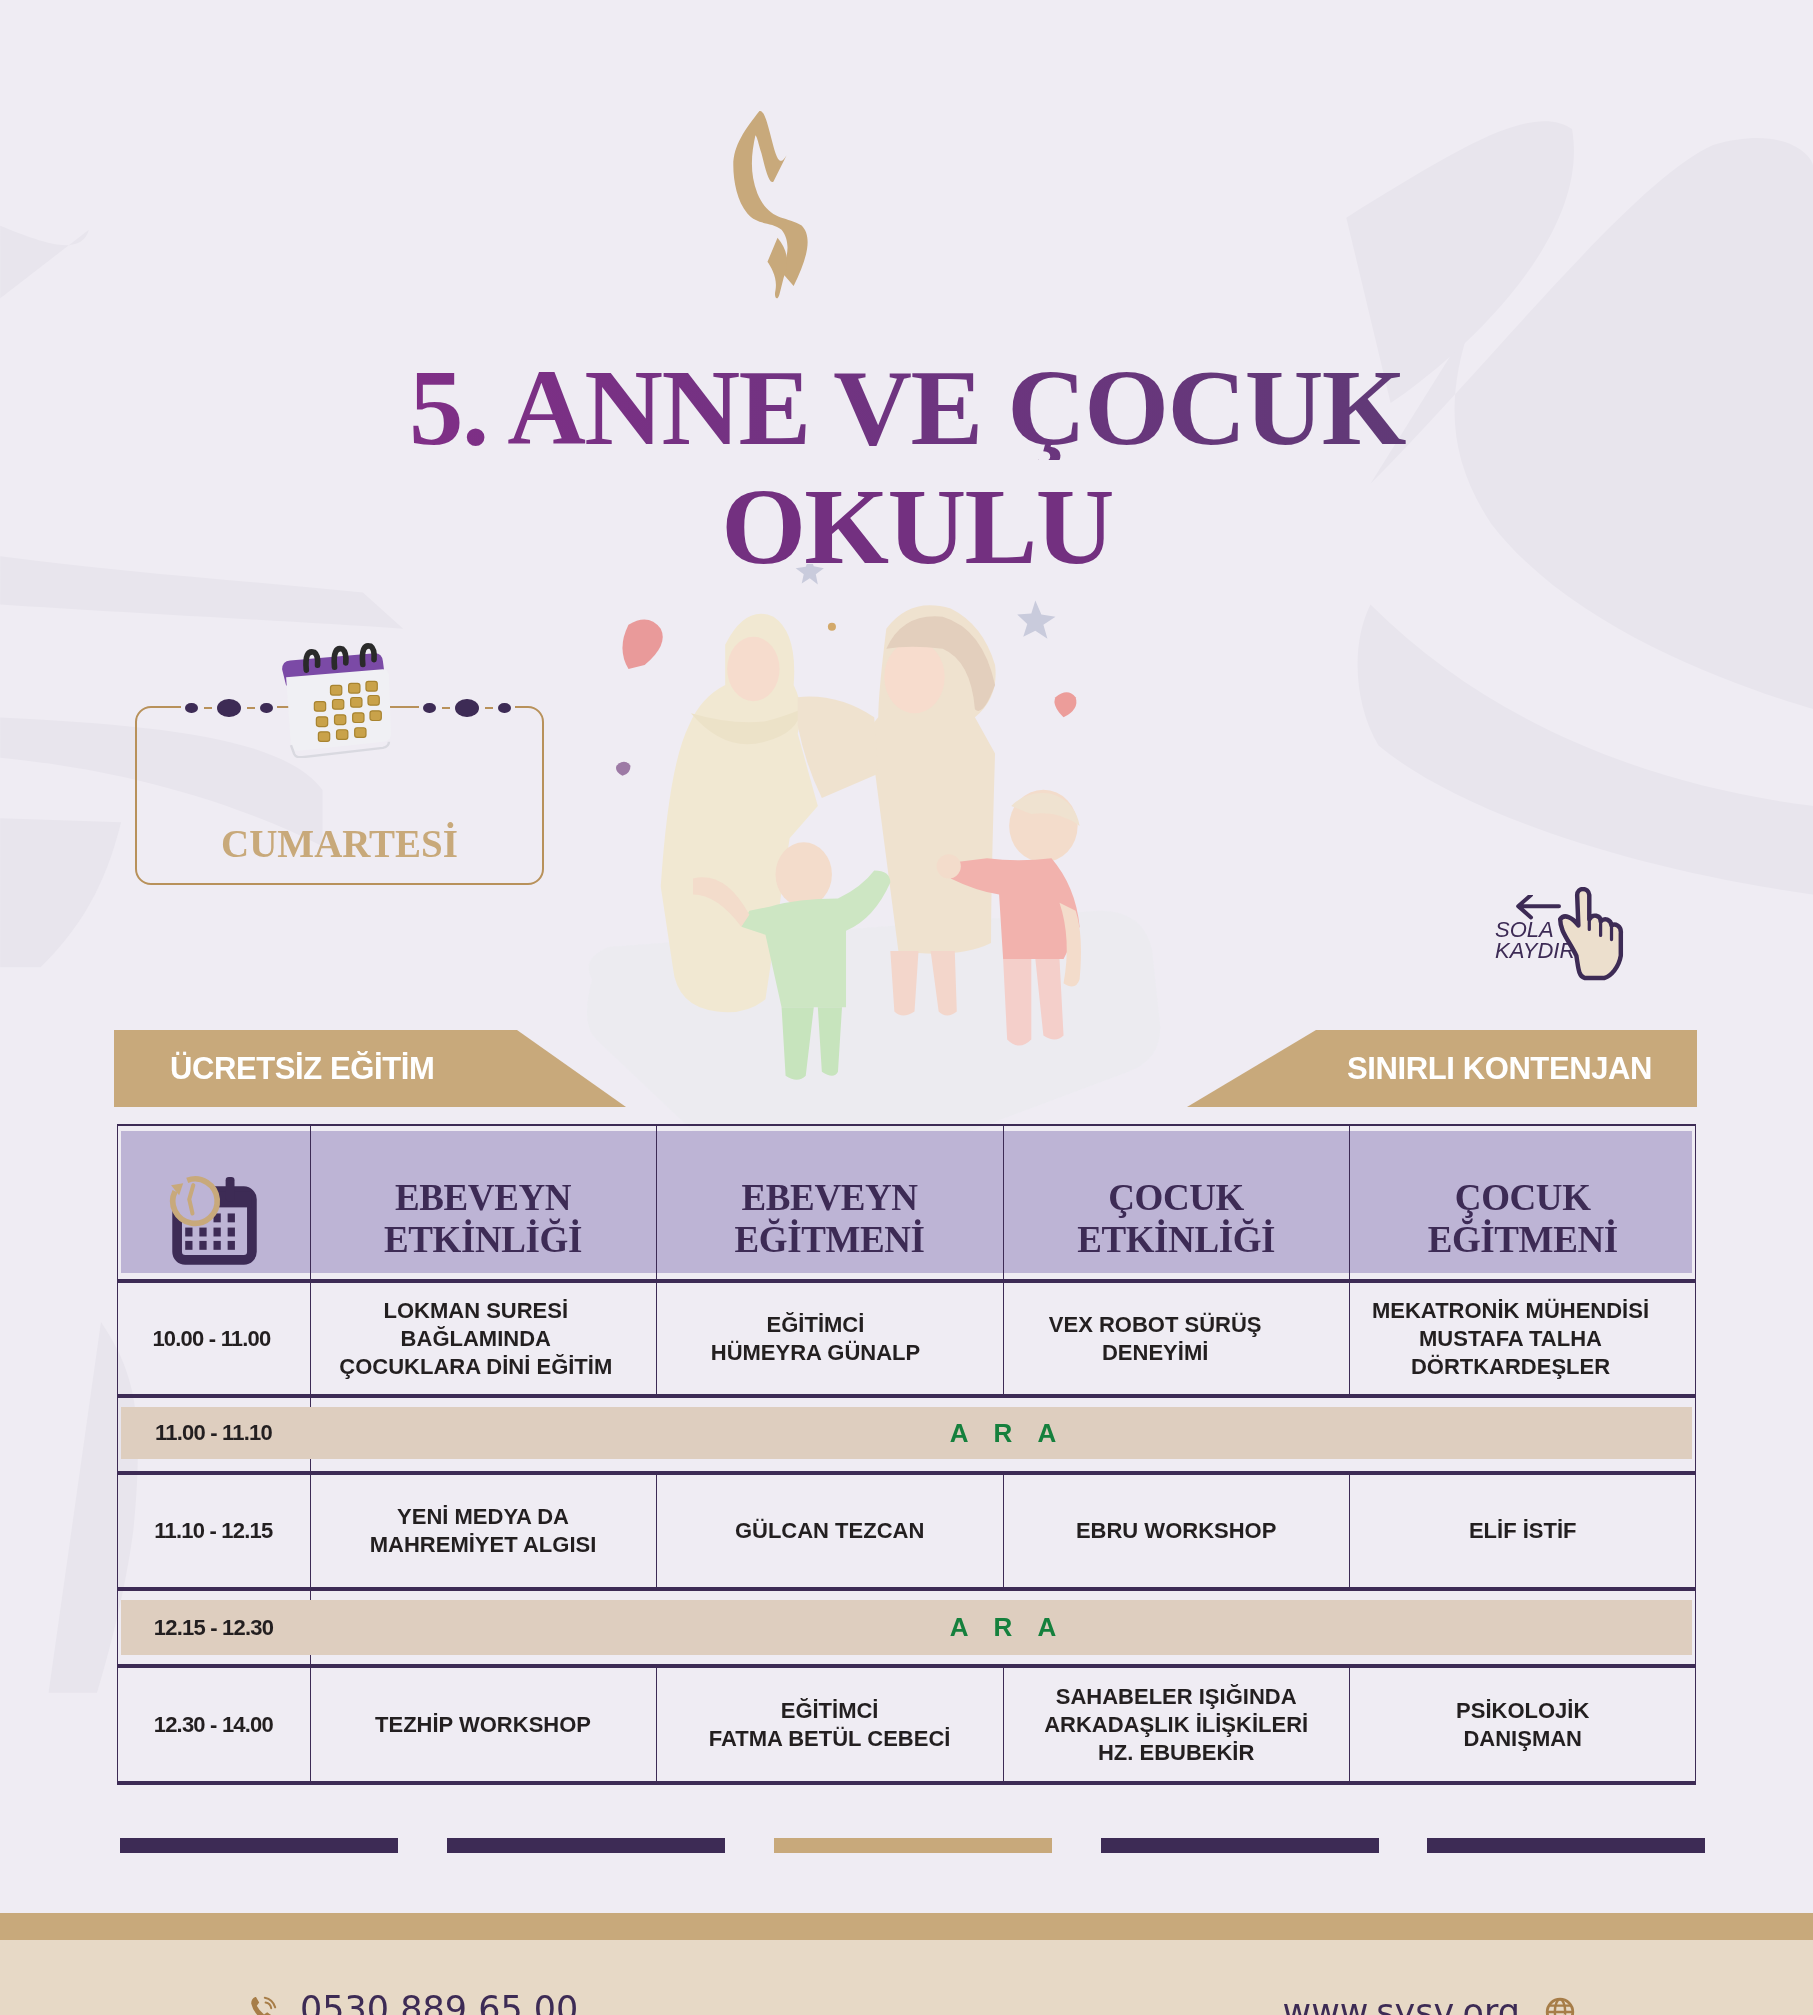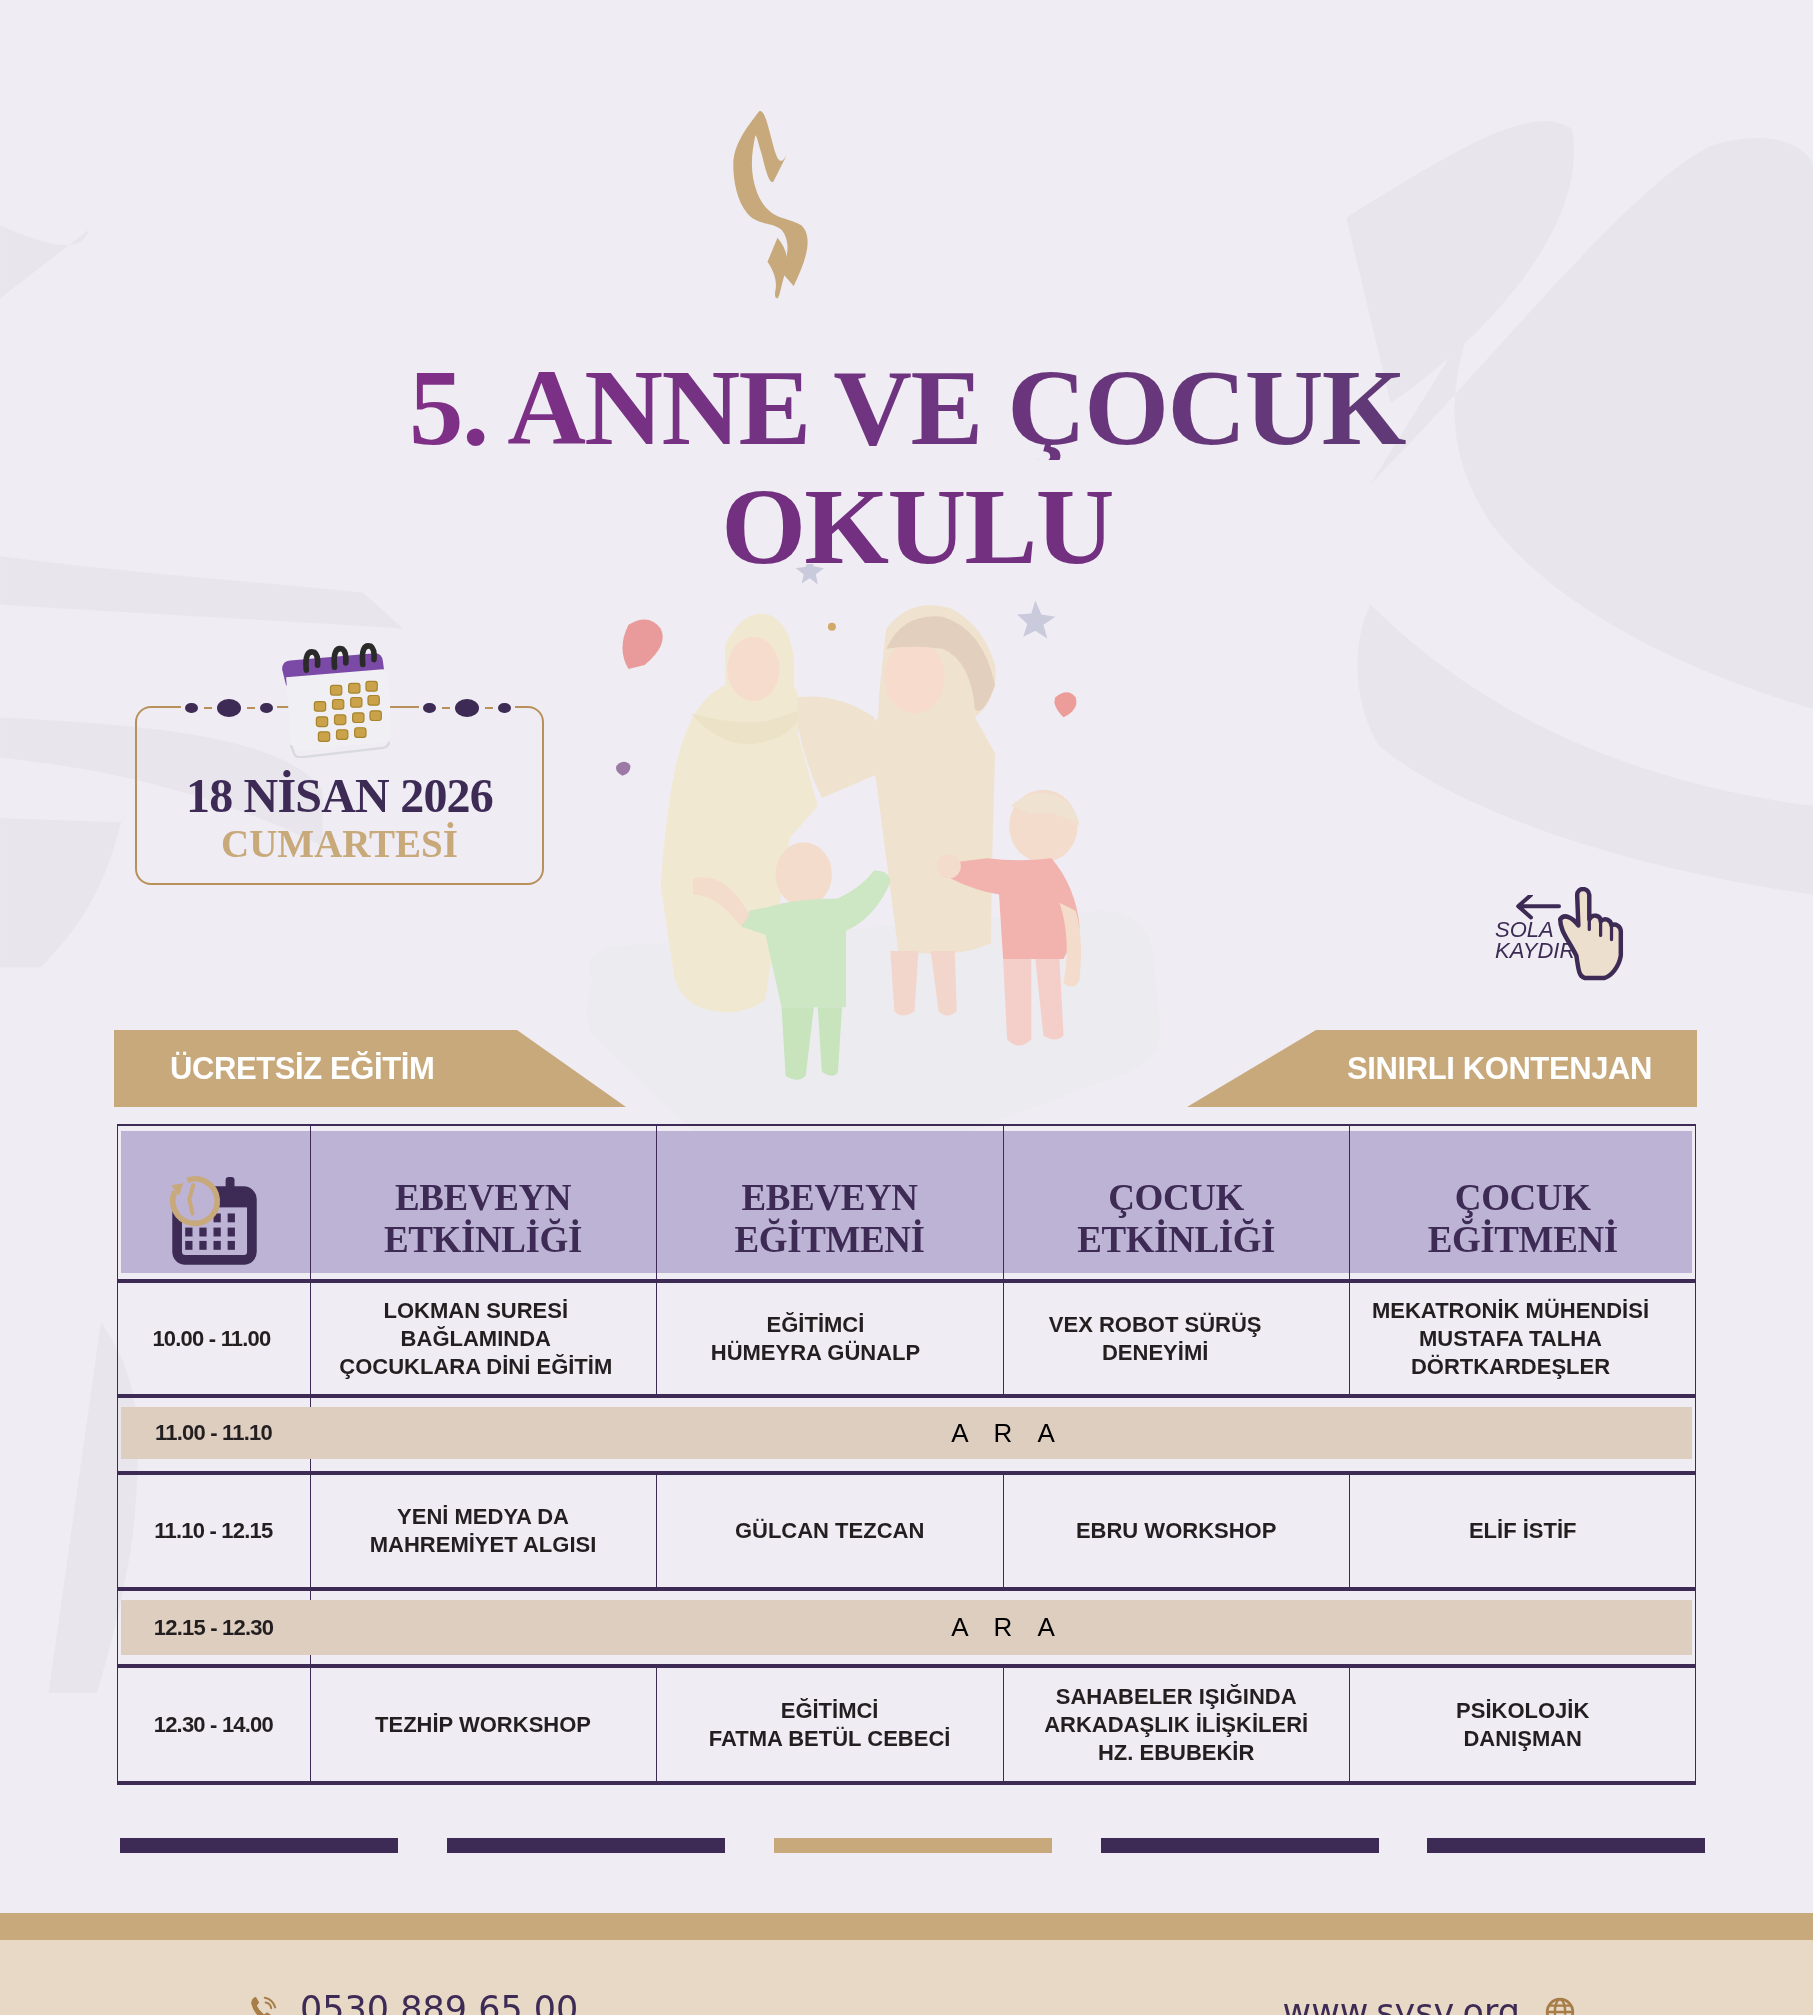--- a/index.html
+++ b/index.html
@@ -46,21 +46,21 @@
   .tbl-border { position: absolute; left: 0; top: 0; width: 100%; height: 661px; border-left: 1.2px solid #3d2b55; border-right: 1.2px solid #3d2b55; }
   .row { position: absolute; left: 0; width: 100%; display: flex; }
   .hline { position: absolute; left: 0; width: 100%; height: 4px; background: #3d2b55; }
   .vline { position: absolute; width: 1.2px; background: #3d2b55; }
   .cell { display: flex; align-items: center; justify-content: center; text-align: center; }
   .hdr-bg { position: absolute; left: 4px; right: 4px; top: 7.3px; height: 142px; background: #bdb4d5; }
   .hdr-cell { font-family: "Liberation Serif", serif; font-weight: bold; font-size: 37px; line-height: 42px; color: #3d2b55; letter-spacing: -0.4px; }
   .body-cell { font-weight: bold; font-size: 22px; line-height: 28px; color: #231f20; letter-spacing: 0px; }
   .time-cell { font-weight: bold; font-size: 22px; color: #231f20; letter-spacing: -0.8px; }
   .break-bg { position: absolute; left: 4px; right: 4px; background: #decebf; }
-  .ara { font-weight: normal; font-size: 26px; letter-spacing: 25px; color: #000000; }
+  .ara { font-weight: bold; font-size: 26px; letter-spacing: 25px; color: #15803d; }
 
   
   .decor-bar { position: absolute; top: 1838px; width: 278px; height: 15.3px; }
 
   
   .footer-band { position: absolute; left: 0; top: 1913px; width: 1814px; height: 26.6px; background: #c8a97b; }
   .footer { position: absolute; left: 0; top: 1940px; width: 1814px; height: 327px; background: #e7d9c6; }
   .contact { position: absolute; display: flex; align-items: flex-start; font-family: "DejaVu Sans", sans-serif; font-size: 35px; color: #3d2b55; }
   .contact .ico { width: 32px; height: 32px; margin-right: 20px; flex: none; }
   .contact-r { position: absolute; display: flex; align-items: center; justify-content: flex-end; font-family: "DejaVu Sans", sans-serif; font-size: 35px; color: #3d2b55; right: 238px; }
@@ -98,21 +98,20 @@
       <div class="ln"></div>
       <div class="dot-s"></div>
   </div>
   <div class="date-ornament" style="left:282px">
     <div class="dot-s"></div>
       <div class="ln"></div>
       <div class="dot-l"></div>
       <div class="ln"></div>
       <div class="dot-s"></div>
   </div>
-  <div class="date-main">18 NİSAN 2026</div>
   <div class="date-sub">CUMARTESİ</div>
 </div>
 <svg class="calendar" viewBox="0 0 290 300">
   <path d="M20 80 Q20 60 40 58 L250 40 Q268 40 270 60 L275 100 L30 120 Z" fill="#7b4aa6"></path>
   <path d="M30 100 L270 80 Q285 80 285 100 L290 240 Q290 258 272 260 L60 282 Q45 284 42 268 Z" fill="#f0f0f4"></path>
   <path d="M42 268 L50 290 Q55 300 70 298 L270 275 Q285 272 285 260" fill="none" stroke="#d9d9e0" stroke-width="6"></path>
   <g fill="none" stroke="#2a2a2a" stroke-width="14" stroke-linecap="round">
     <path d="M80 82 Q75 30 100 38 Q110 45 108 70"></path>
     <path d="M150 75 Q145 22 170 30 Q180 38 178 64"></path>
     <path d="M220 68 Q215 15 240 23 Q250 30 248 56"></path>

